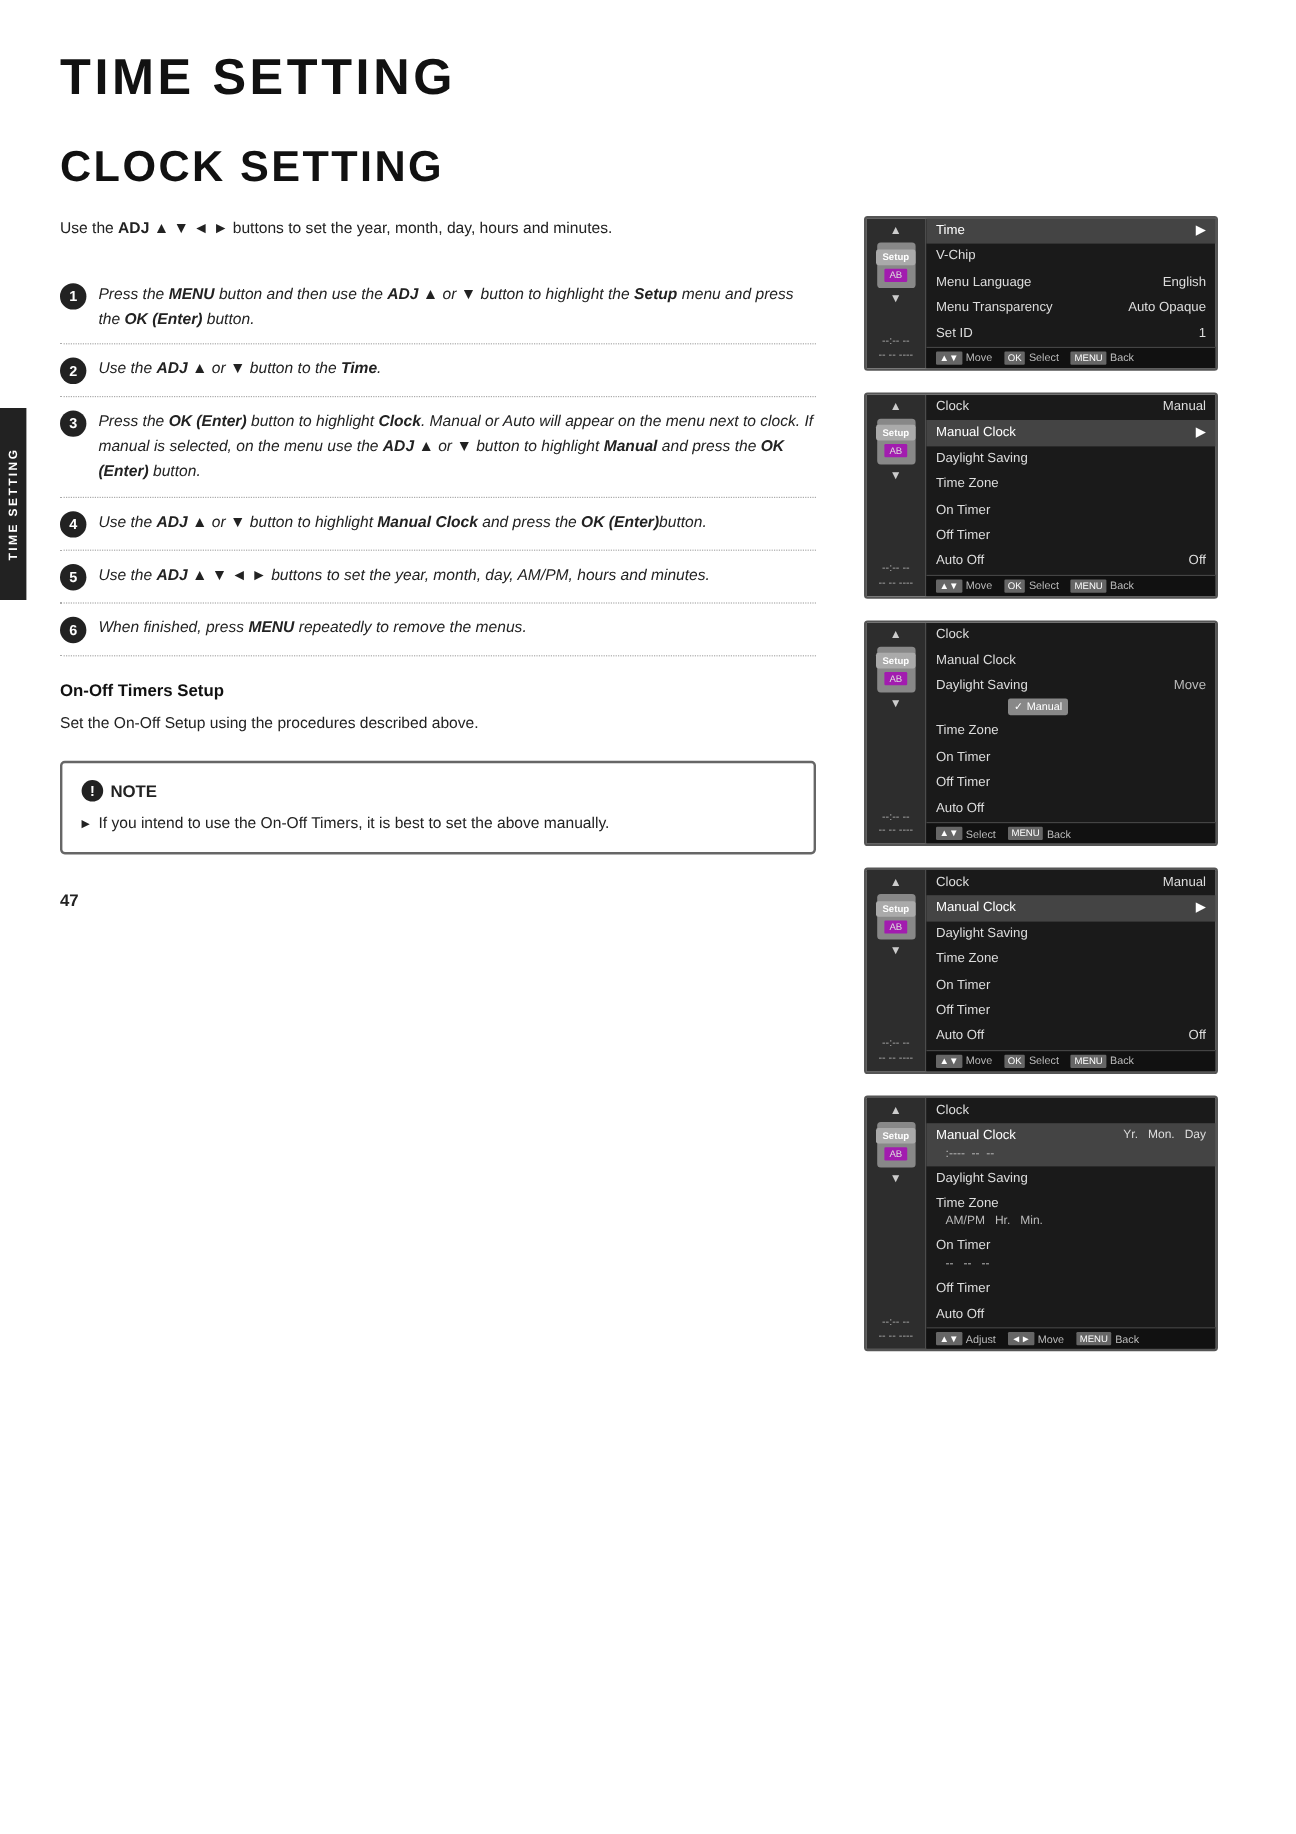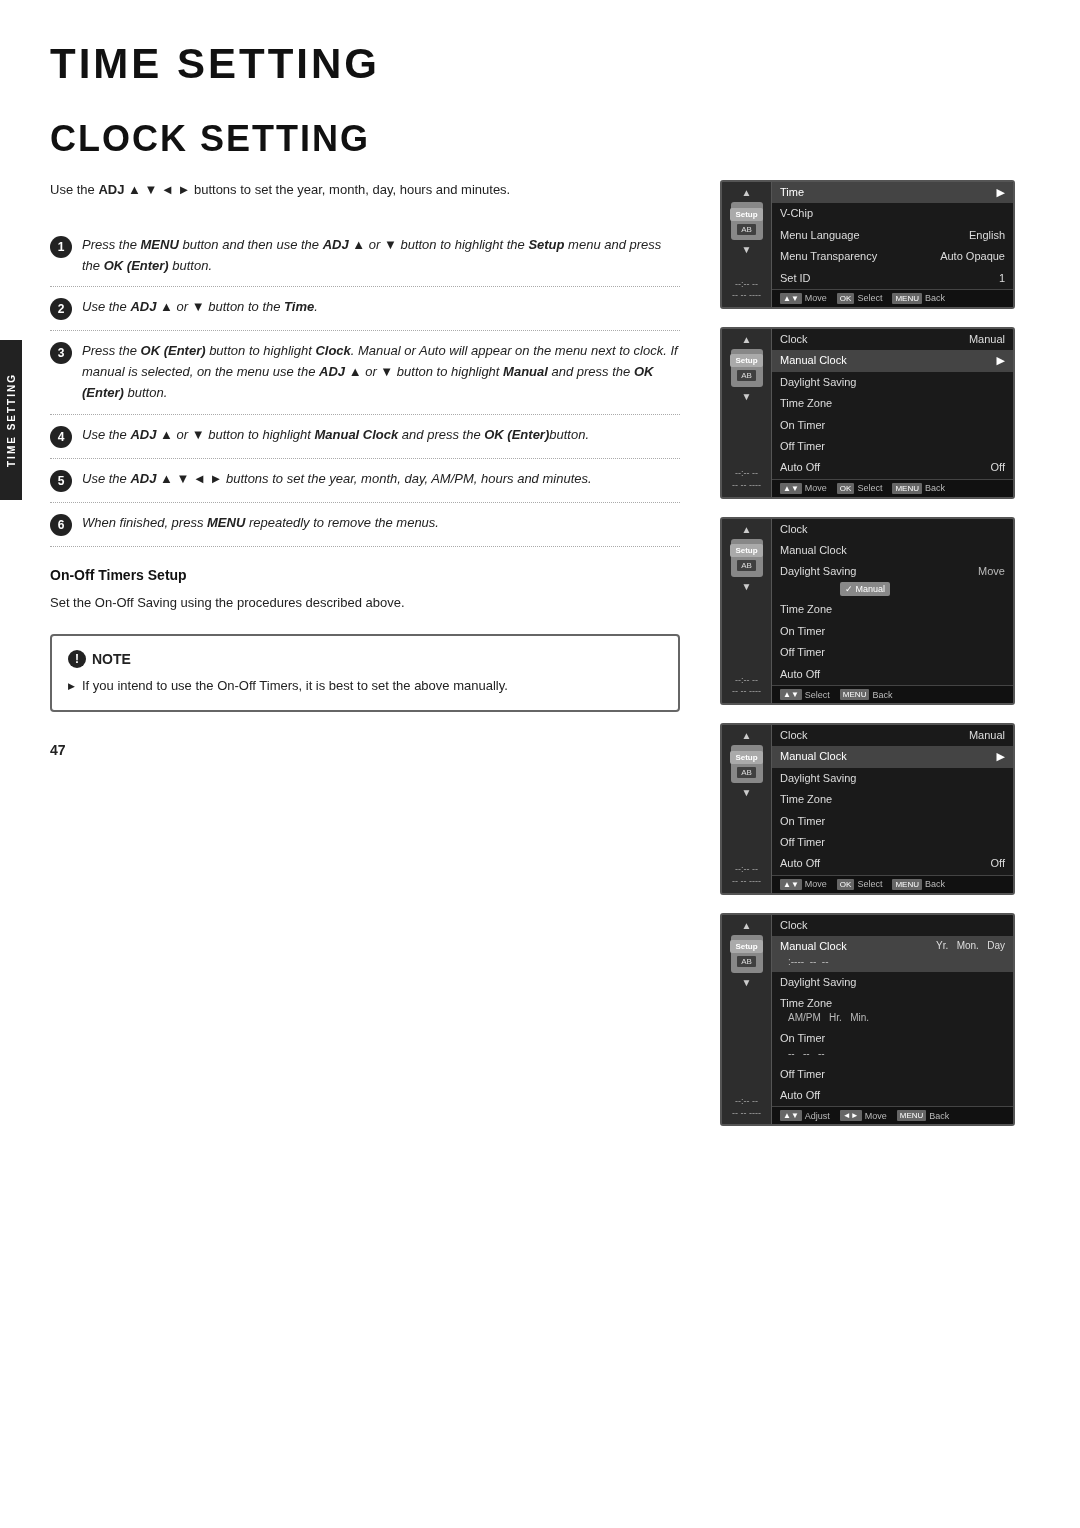--- a/index.html
+++ b/index.html
@@ -307,21 +307,21 @@
       background: #aaa;
       color: #fff;
       font-size: 8px;
       font-weight: bold;
       padding: 2px 5px;
       border-radius: 2px;
       text-align: center;
     }
 
     .ab-icon {
-      background: #404040;
+      background: #a21caf;
       color: #ddd;
       font-size: 8px;
       padding: 1px 4px;
       border-radius: 1px;
       margin-top: 1px;
     }
 
     .tv-screen-wrap {
       display: flex;
       background: #1a1a1a;
@@ -389,21 +389,21 @@
         <li class="step-item">
           <div class="step-number">6</div>
           <div class="step-text">
             When finished, press <strong>MENU</strong> repeatedly to remove the menus.
           </div>
         </li>
 
       </ol>
 
       <div class="subsection-heading">On-Off Timers Setup</div>
-      <p class="on-off-text">Set the On-Off Saving using the procedures described above.</p>
+      <p class="on-off-text">Set the On-Off Setup using the procedures described above.</p>
 
       <div class="note-box">
         <div class="note-title">
           <span class="note-icon">!</span>
           <strong>NOTE</strong>
         </div>
         <div class="note-item">
           If you intend to use the On-Off Timers, it is best to set the above manually.
         </div>
       </div>

